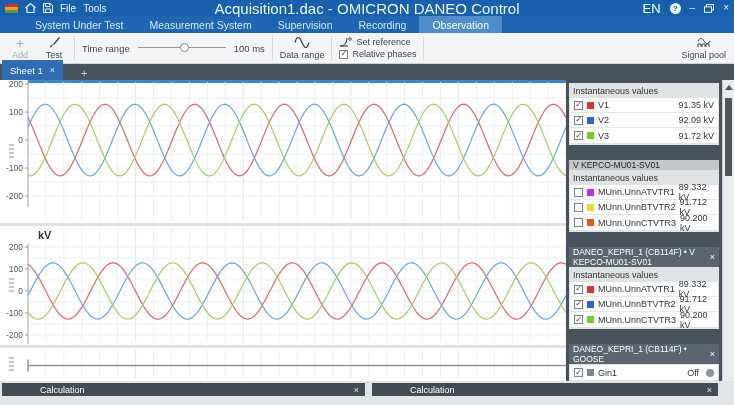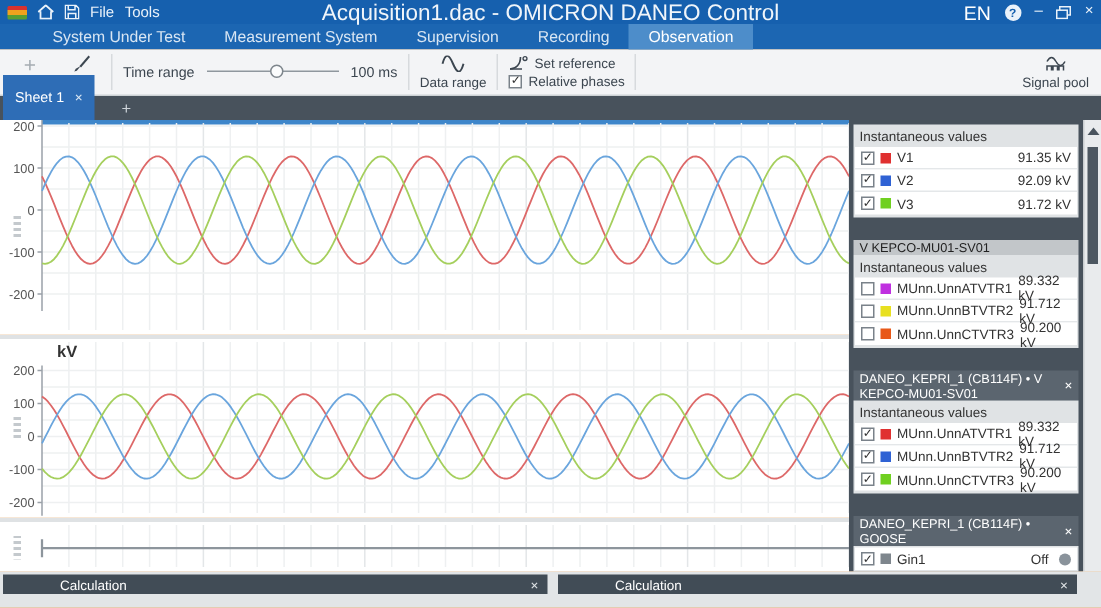--- a/index.html
+++ b/index.html
@@ -1,18 +1,18 @@
 <!DOCTYPE html>
 <html><head>
 <meta charset="utf-8">
 <style>
   html,body{margin:0;padding:0;background:#cfd3d6;}
   *{box-sizing:border-box;}
   .app{width:734px;height:405px;position:relative;font-family:"Liberation Sans",sans-serif;
-       background:#fdba74;overflow:hidden;color:#333;}
+       background:#404040;overflow:hidden;color:#333;}
 
   
   .titlebar{height:16px;background:#1660ae;color:#fff;display:flex;align-items:center;
             padding:0 5px;font-size:10px;position:relative;}
   .titlebar .left{display:flex;align-items:center;gap:7px;}
   .menu-text{color:#eaf2fa;cursor:default;}
   .win-title{position:absolute;left:0;right:0;text-align:center;font-size:15px;color:#f0f5fa;pointer-events:none;}
   .titlebar .right{margin-left:auto;display:flex;align-items:center;gap:9px;z-index:2;}
   .helpdot{width:11px;height:11px;border-radius:50%;background:#eaf2fa;color:#1660ae;
            font-size:8px;font-weight:bold;display:flex;align-items:center;justify-content:center;}
@@ -38,21 +38,21 @@
   .slider .thumb{position:absolute;left:42px;top:1px;width:9px;height:9px;border-radius:50%;
                  background:#fbfcfd;border:1px solid #7e868d;}
   .cb{width:9px;height:9px;background:#fff;border:1px solid #7a828a;font-size:8px;line-height:8px;
       display:inline-flex;align-items:center;justify-content:center;color:#2b3publice5;flex:none;color:#333;}
   .stack2{display:flex;flex-direction:column;gap:2px;font-size:9px;}
   .stack2 .rowi{display:flex;align-items:center;gap:4px;}
   .signalpool{margin-left:auto;display:flex;align-items:center;padding-right:8px;}
 
   
   .sheetbar{height:16px;background:#48525c;display:flex;align-items:flex-end;gap:0;}
-  .sheettab{height:30px;background:#2e6db6;color:#fff;font-size:9.5px;display:flex;align-items:center;
+  .sheettab{height:20px;background:#2e6db6;color:#fff;font-size:9.5px;display:flex;align-items:center;
             gap:7px;padding:0 8px;margin-left:2px;}
   .sheettab .x{font-size:9px;color:#dce8f4;}
   .addsheet{color:#cdd3d8;font-size:11px;margin-left:18px;line-height:14px;}
 
   
   .main{display:flex;height:301px;}
   .charts{width:566px;display:flex;flex-direction:column;}
   .chart-row{position:relative;background:#fff;overflow:hidden;}
   .chart-row svg{position:absolute;left:0;top:0;}
   .hdivider{height:3px;background:#dfe2e4;}

